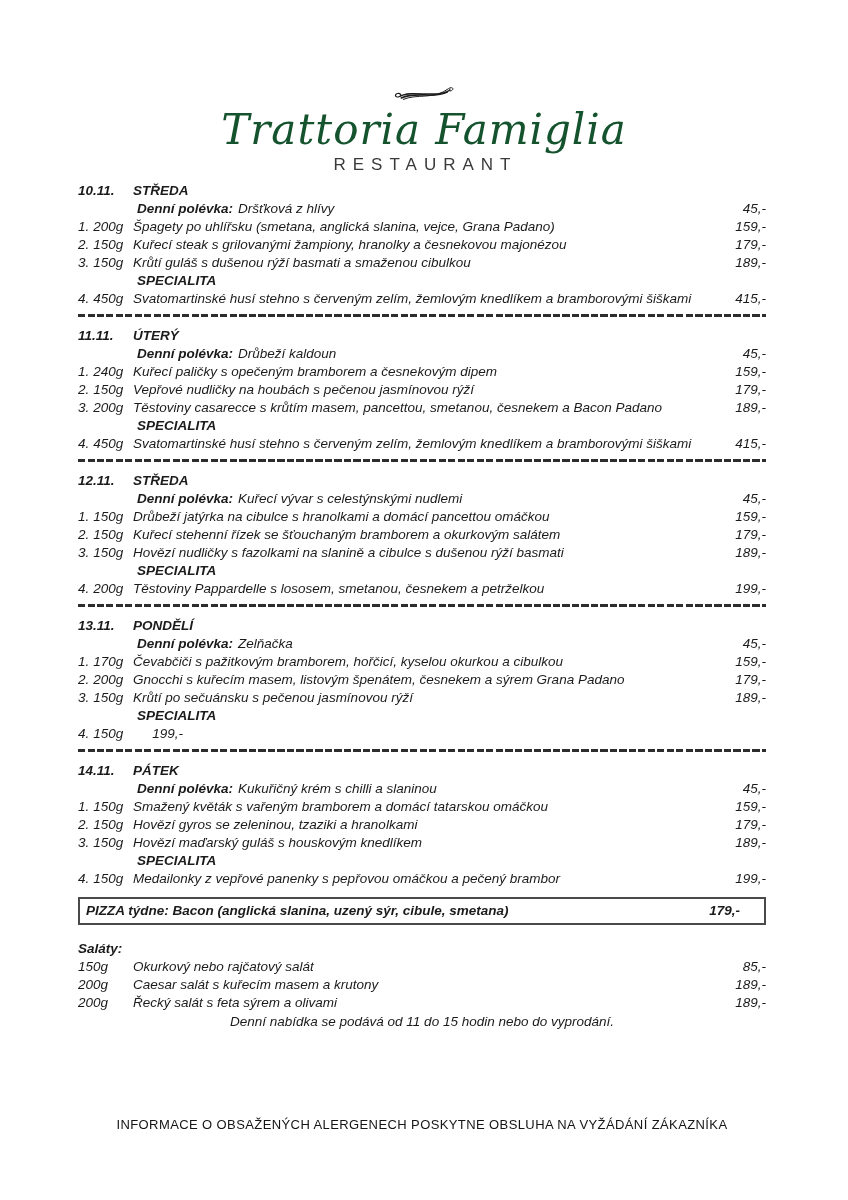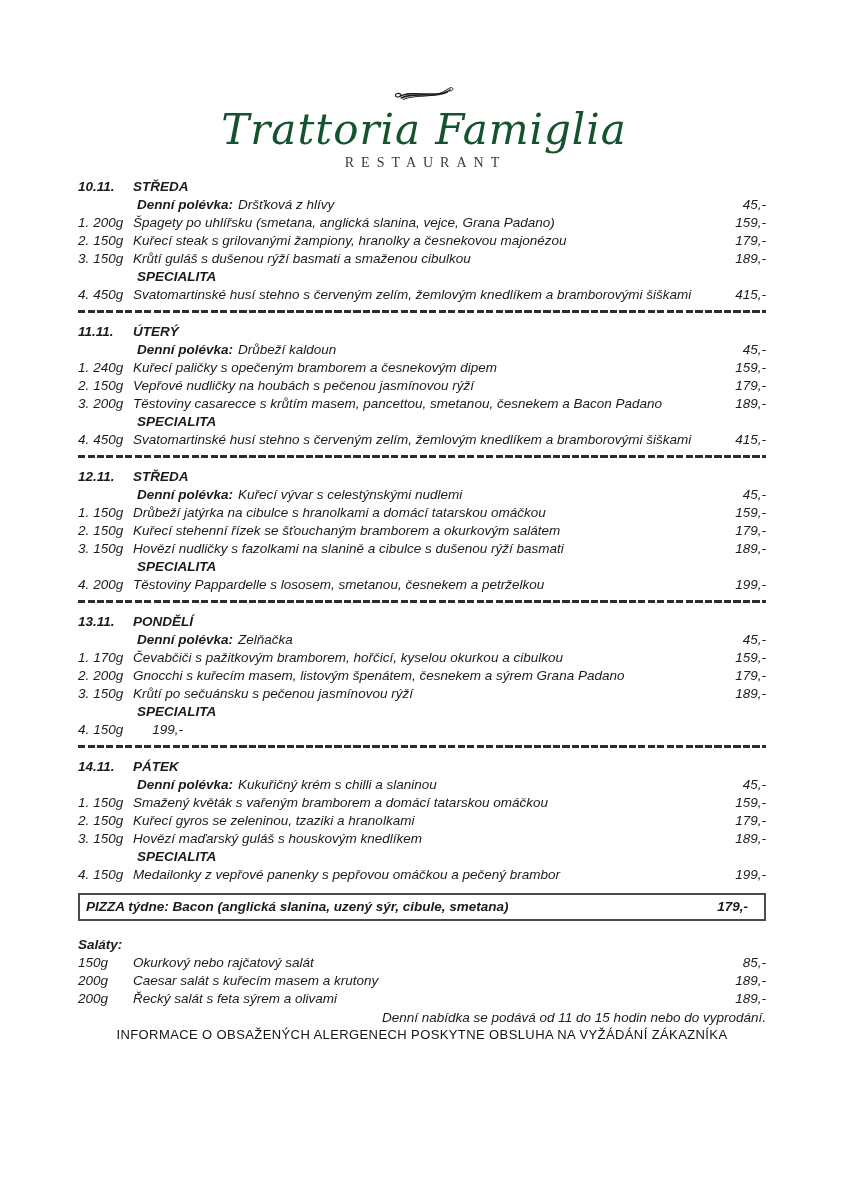--- a/index.html
+++ b/index.html
@@ -12,49 +12,49 @@
 
   
   .logo { text-align:center; }
   .flourish svg { width:64px; height:26px; display:block; margin:0 auto; }
   .brand {
     font-family:"DejaVu Serif", serif; font-style:italic;
     font-size:42px; line-height:1.08; color:#14532d; margin-top:1px;
     letter-spacing:1px;
   }
   .rest {
-    font-style:normal; font-size:14px; letter-spacing:7px;
-    color:#3a3a3a; margin-top:3px; padding-left:3px;font-family:Liberation Serif, serif;
+    font-style:normal; font-size:17px; letter-spacing:7px;
+    color:#3a3a3a; margin-top:3px; padding-left:3px;
   }
 
   
   .menu { width:688px; margin:7px 82px 0 78px; font-size:13.5px; }
   .row { display:flex; line-height:18px; }
   .c1 { flex:0 0 55px; display:flex; gap:4px; }
   .c2 { flex:1; padding-right:10px; }
   .c3 { flex:0 0 50px; text-align:right; align-self:flex-end; white-space:nowrap; }
   .b  { font-weight:bold; }
   .soupl { margin-left:4px; margin-right:5px; }
 
   .sep {
     height:3px; margin:6px 0 10px 0;
     background:repeating-linear-gradient(90deg,#2d2d2d 0 7px,transparent 7px 9.5px);
   }
 
   .pizza {
-    border:2px solid #4a4a4a; margin-top:9px; padding:3px 16px 3px 6px;
+    border:2px solid #4a4a4a; margin-top:9px; padding:3px 24px 3px 6px;
     display:flex; font-weight:bold; line-height:18px;
   }
 
   .salads { margin-top:15px; }
   .salad-head { font-weight:bold; line-height:18px; }
-  .note { text-align:right; line-height:18px; margin-top:1px; }
+  .note { text-align:center; line-height:18px; margin-top:1px; }
 
   .footer {
-    text-align:center; font-style:normal;
+    margin-top:86px; text-align:center; font-style:normal;
     font-size:13px; letter-spacing:0.4px; color:#151515;
   }
 </style>
 </head>
 <body>
 
 <div class="page">
 
   <div class="logo">
     <div class="flourish">
@@ -176,21 +176,21 @@
       <div class="row">
         <span class="c1"></span>
         <span class="c2"><span class="b soupl">Denní polévka:</span><span>Kuřecí vývar s celestýnskými nudlemi</span></span>
         <span class="c3">45,-</span>
       </div>
       <div class="row">
         <span class="c1">
             <span>1.</span>
             <span>150g</span>
           </span>
-        <span class="c2">Drůbeží jatýrka na cibulce s hranolkami a domácí tatarskou omáčkou</span>
+        <span class="c2">Drůbeží jatýrka na cibulce s hranolkami a domácí pancettou omáčkou</span>
         <span class="c3">159,-</span>
       </div>
       <div class="row">
         <span class="c1">
             <span>2.</span>
             <span>150g</span>
           </span>
         <span class="c2">Kuřecí stehenní řízek se šťouchaným bramborem a okurkovým salátem</span>
         <span class="c3">179,-</span>
       </div>
@@ -281,21 +281,21 @@
             <span>150g</span>
           </span>
         <span class="c2">Smažený květák s vařeným bramborem a domácí tatarskou omáčkou</span>
         <span class="c3">159,-</span>
       </div>
       <div class="row">
         <span class="c1">
             <span>2.</span>
             <span>150g</span>
           </span>
-        <span class="c2">Kuřecí gyros se zeleninou, tzaziki a hranolkami</span>
+        <span class="c2">Hovězí gyros se zeleninou, tzaziki a hranolkami</span>
         <span class="c3">179,-</span>
       </div>
       <div class="row">
         <span class="c1">
             <span>3.</span>
             <span>150g</span>
           </span>
         <span class="c2">Hovězí maďarský guláš s houskovým knedlíkem</span>
         <span class="c3">189,-</span>
       </div>

